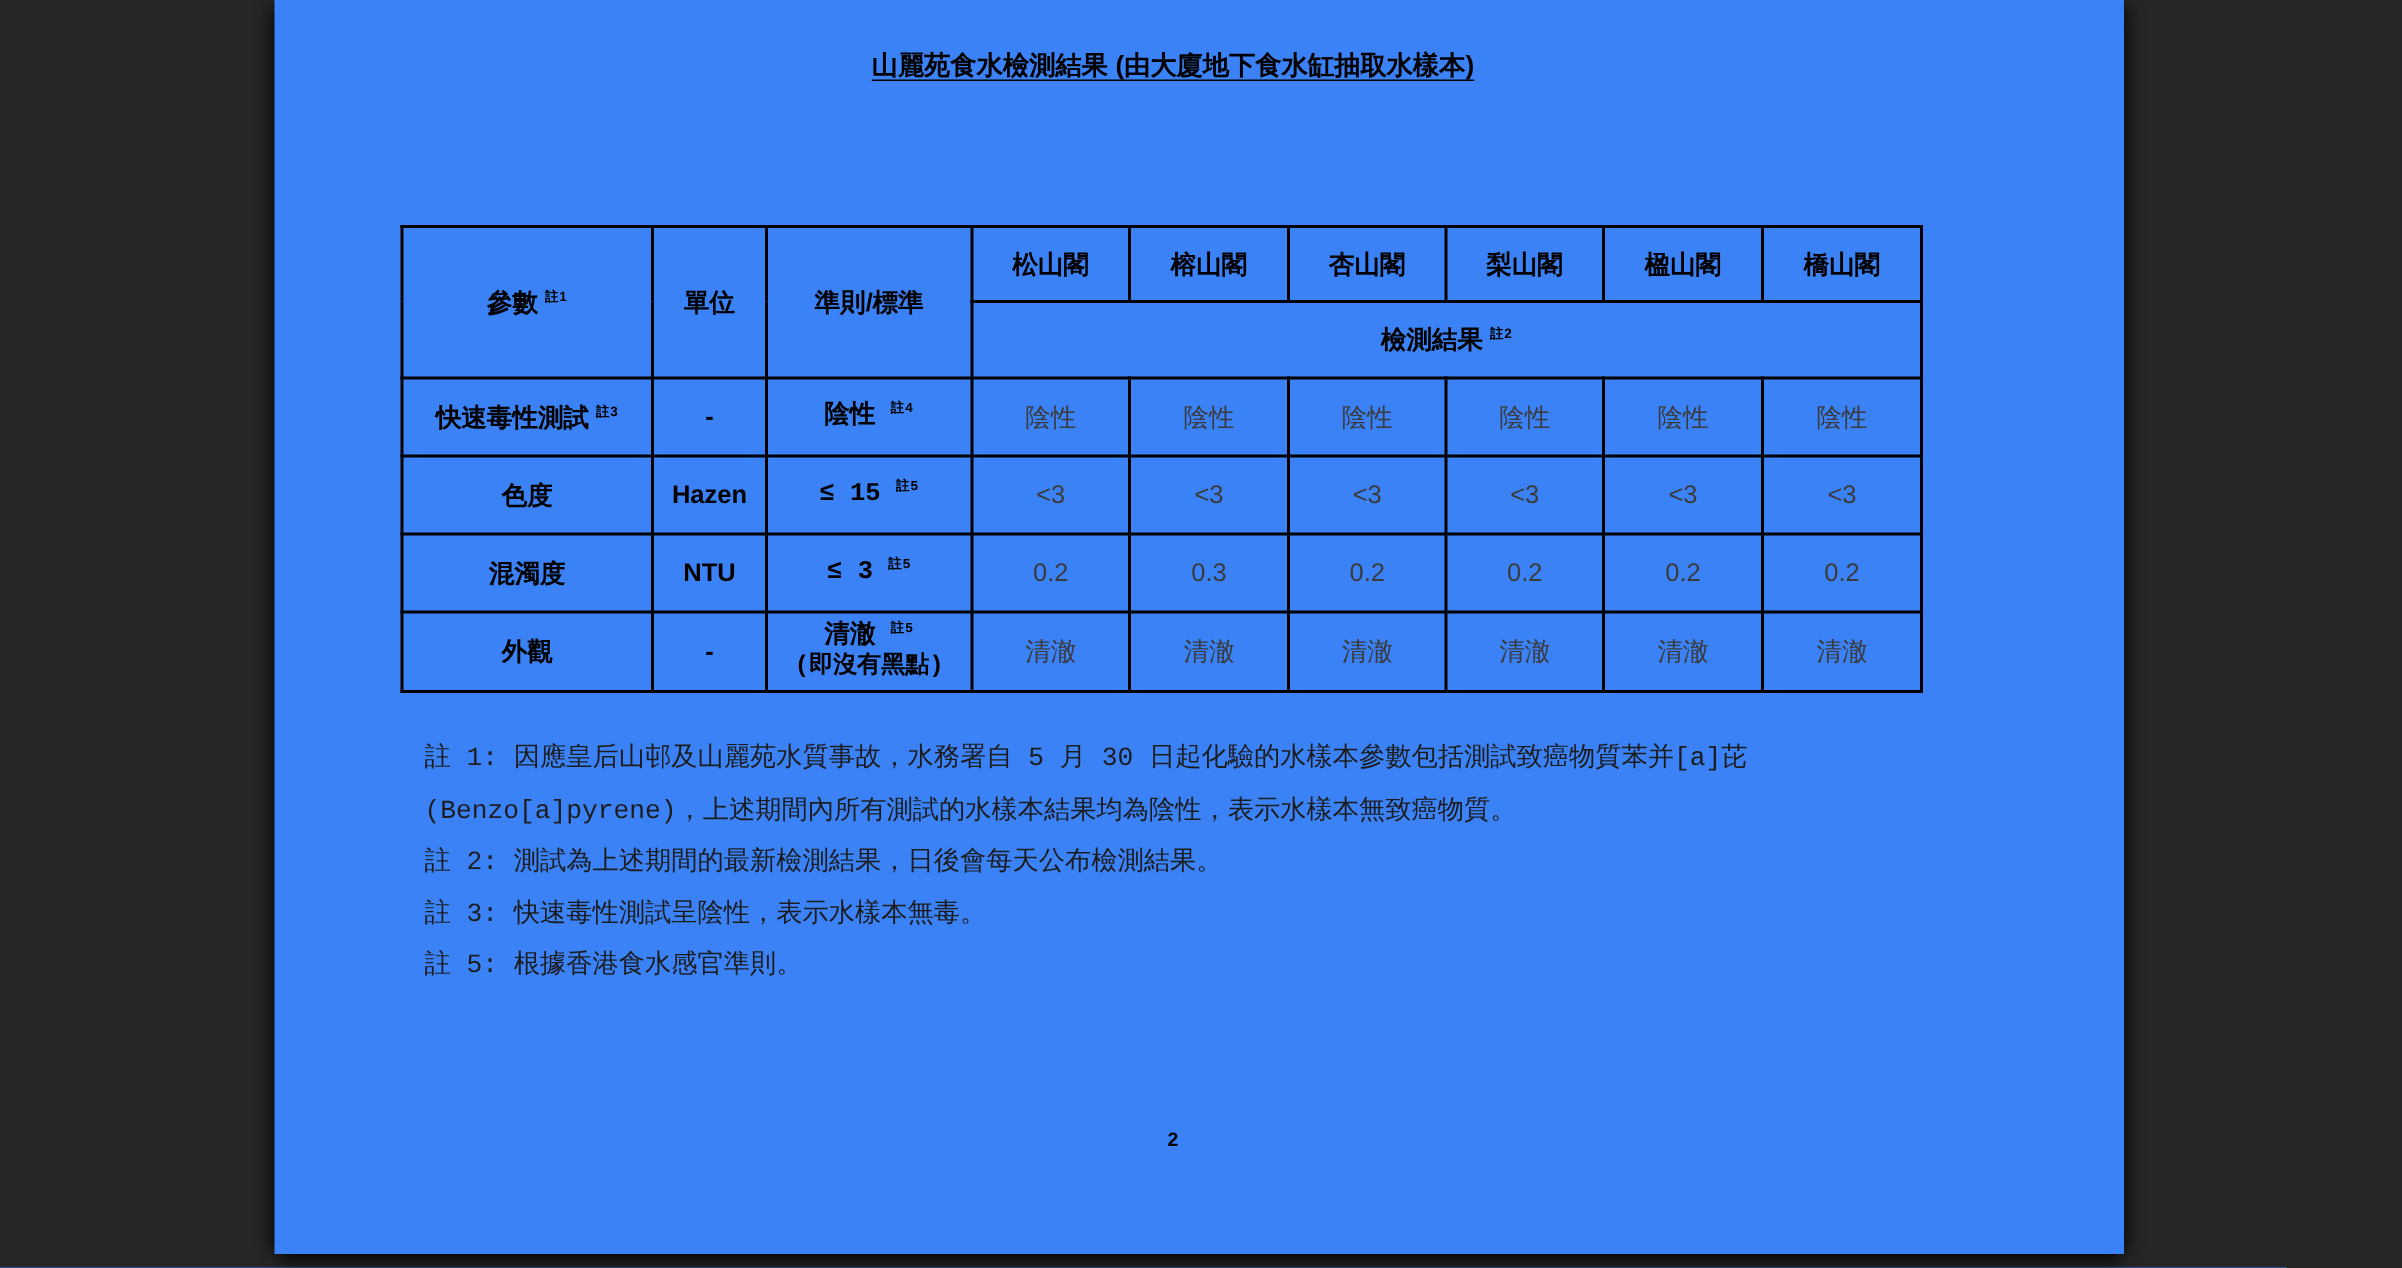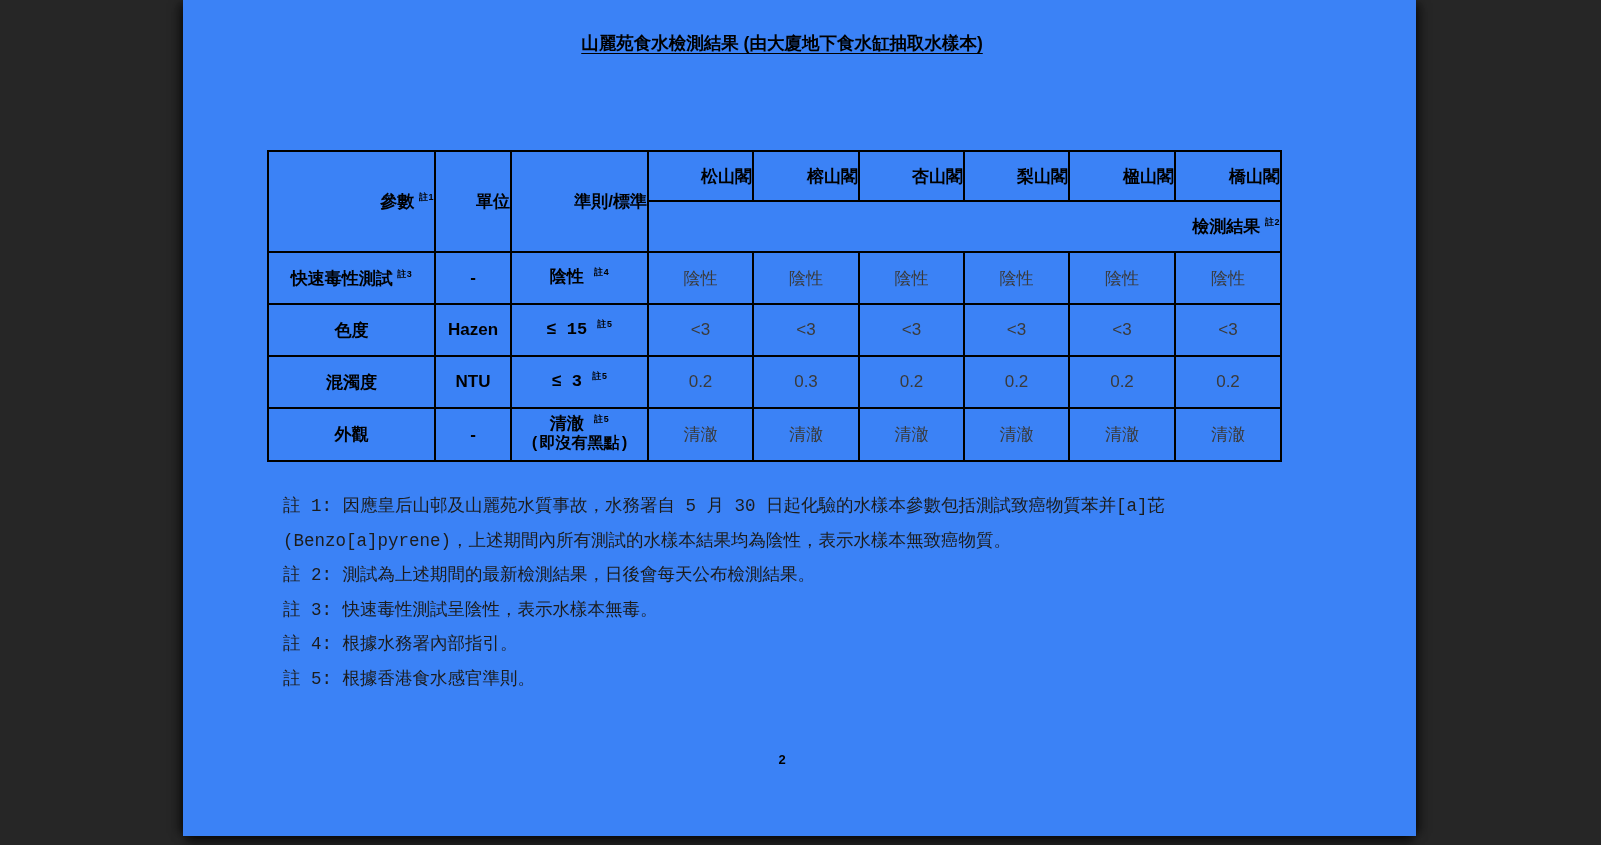--- a/index.html
+++ b/index.html
@@ -49,21 +49,21 @@
     width: 1013px;
   }
   table.results th, table.results td {
     border: 2px solid #000;
     text-align: center;
     vertical-align: middle;
     padding: 0;
     font-size: 17px;
     overflow: hidden;
   }
-  table.results th { font-weight: bold; text-align: right; }
+  table.results th { font-weight: bold; }
   tr.hdr-buildings   { height: 50px; }
   tr.hdr-results     { height: 51px; }
   tr.r0 { height: 52px; margin-top: 36px; }
   tr.r1 { height: 52px; }
   tr.r2 { height: 52px; }
   tr.r3 { height: 53px; }
   td.param {
     text-align: left;
     padding-left: 10px;
     font-weight: bold;
@@ -176,19 +176,18 @@
       <td class="val">清澈</td>
       <td class="val">清澈</td>
     </tr>
   </tbody>
     </table>
 
   <div class="notes">
     <p>註 1: 因應皇后山邨及山麗苑水質事故，水務署自 5 月 30 日起化驗的水樣本參數包括測試致癌物質苯并[a]芘 (Benzo[a]pyrene)，上述期間內所有測試的水樣本結果均為陰性，表示水樣本無致癌物質。</p>
     <p>註 2: 測試為上述期間的最新檢測結果，日後會每天公布檢測結果。</p>
     <p>註 3: 快速毒性測試呈陰性，表示水樣本無毒。</p>
-    <p>註 4: 根據水務署內部指引。</p>
     <p>註 5: 根據香港食水感官準則。</p>
   </div>
 
   <div class="center-wrap page-number">2</div>
 
 </div>
 
 </body></html>

